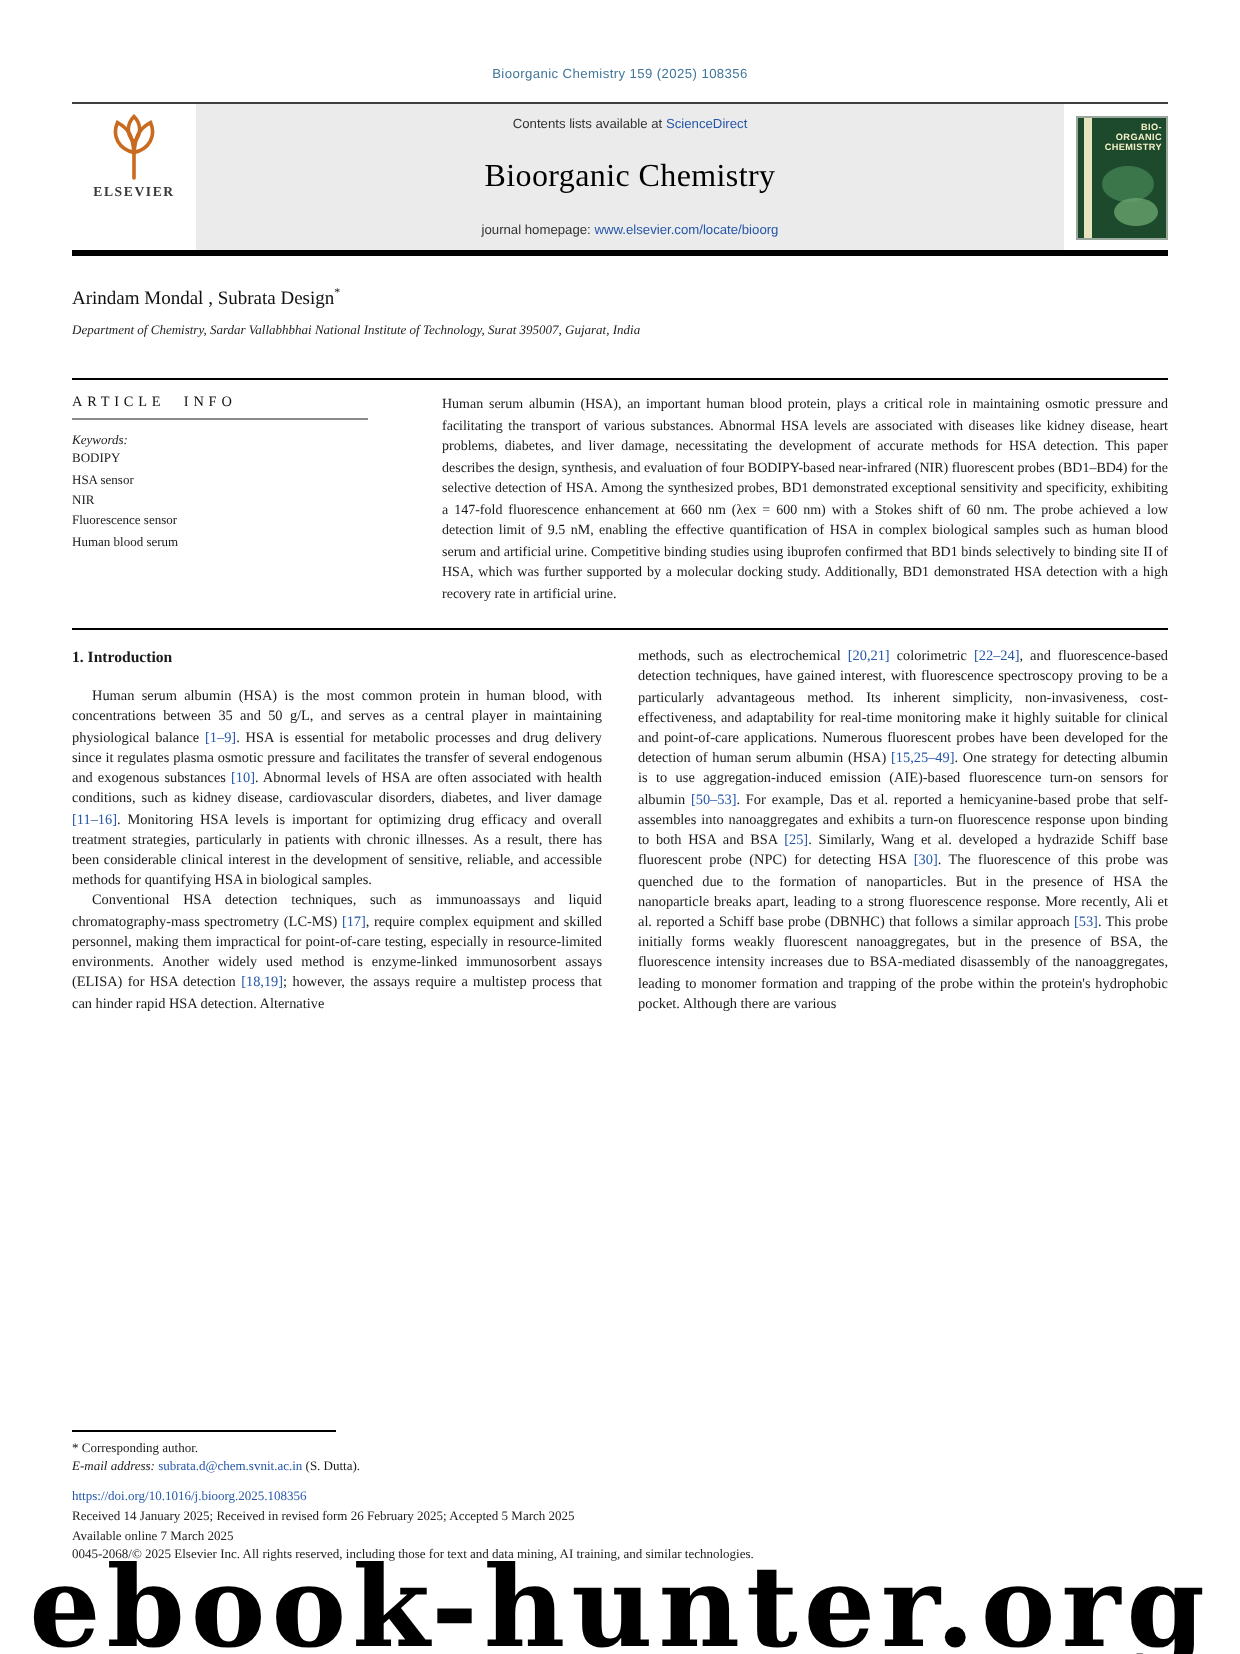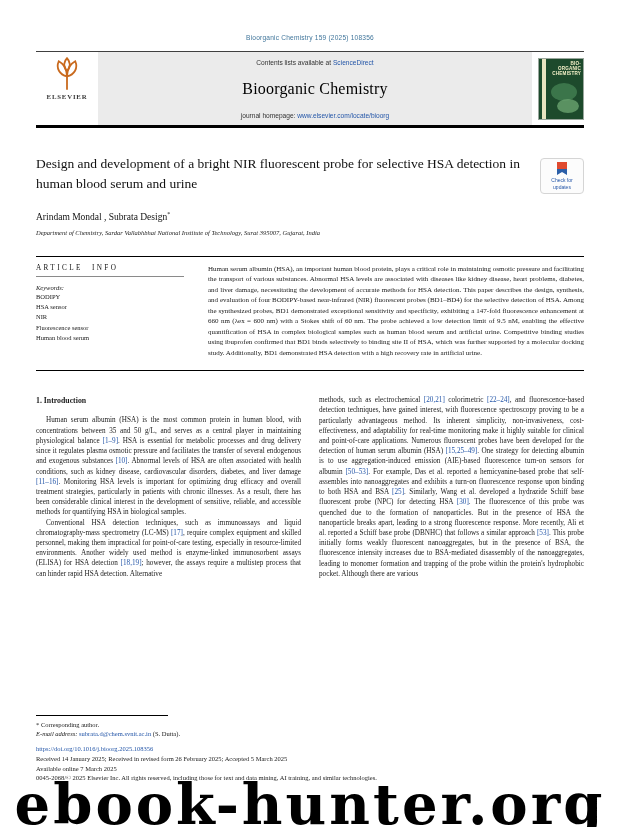--- a/index.html
+++ b/index.html
@@ -71,33 +71,33 @@
   .badge-text {
     font-family:"Liberation Sans", sans-serif; font-size:5px; line-height:1.3;
     color:#2456a8; text-align:center; width:38px;
   }
   .authors { margin:16px 36px 0; font-size:9.5px; color:#111; }
   .authors sup { font-size:6px; }
   .affiliation { margin:7px 36px 0; font-size:6.5px; font-style:italic; color:#222; }
   
   .info-block {
     margin:20px 36px 0; border-top:1.5px solid #000; border-bottom:1.5px solid #000;
-    display:flex; gap:24px; padding:7px 0 12px;
+    display:flex; gap:37px; padding:7px 0 12px;
   }
   .info-col { width:148px; flex-shrink:0; }
   .abs-col { flex:1; }
   .col-heading {
     font-size:7.2px; letter-spacing:2.4px; word-spacing:5px; color:#111;
     padding-bottom:4px; border-bottom:0.8px solid #8a8a8a; margin-bottom:7px;
   }
   .kw-label { font-size:6.5px; font-style:italic; margin-bottom:1px; }
   .kw-item { font-size:6.5px; line-height:1.6; }
   .abs-text { font-size:7px; line-height:1.5; text-align:justify; color:#1a1a1a; }
   
-  .body-cols { margin:24px 36px 0; display:flex; gap:18px;align-items:center; }
+  .body-cols { margin:8px 36px 0; display:flex; gap:18px; }
   .col { flex:1; font-size:7.2px; line-height:1.42; text-align:justify; color:#1a1a1a; }
   .section-heading { font-size:7.8px; font-weight:bold; margin-bottom:9px; }
   .col p { text-indent:10px; }
   .col p.no-indent { text-indent:0; }
   .cite { color:#2456a8; }
   
   .footnote { position:absolute; left:36px; bottom:88px; width:270px; font-size:6.5px; line-height:1.5; }
   .fn-rule { width:132px; height:1px; background:#000; margin-bottom:4px; }
   .fn-email-label { font-style:italic; }
   .bottom-block { position:absolute; left:36px; right:36px; bottom:44px; font-size:6.5px; line-height:1.5; color:#222; }
@@ -143,27 +143,20 @@
       <div class="cover">
         <div class="cover-stripe"></div>
         <div class="cover-title">BIO-ORGANIC CHEMISTRY</div>
         <div class="cover-blob1"></div>
         <div class="cover-blob2"></div>
       </div>
     </div>
   </div>
   <div class="thick-rule"></div>
 
-  <div class="title-row">
-    <h1 class="article-title">Design and development of a bright NIR fluorescent probe for selective HSA detection in human blood serum and urine</h1>
-    <div class="check-badge">
-      <div class="badge-icon"></div>
-      <div class="badge-text">Check for updates</div>
-    </div>
-  </div>
 
   <div class="authors">
     <span>Arindam Mondal , Subrata Design</span><sup>*</sup>
   </div>
   <div class="affiliation">Department of Chemistry, Sardar Vallabhbhai National Institute of Technology, Surat 395007, Gujarat, India</div>
 
   <div class="info-block">
     <div class="info-col">
       <div class="col-heading">ARTICLE INFO</div>
       <div class="kw-label">Keywords:</div>

